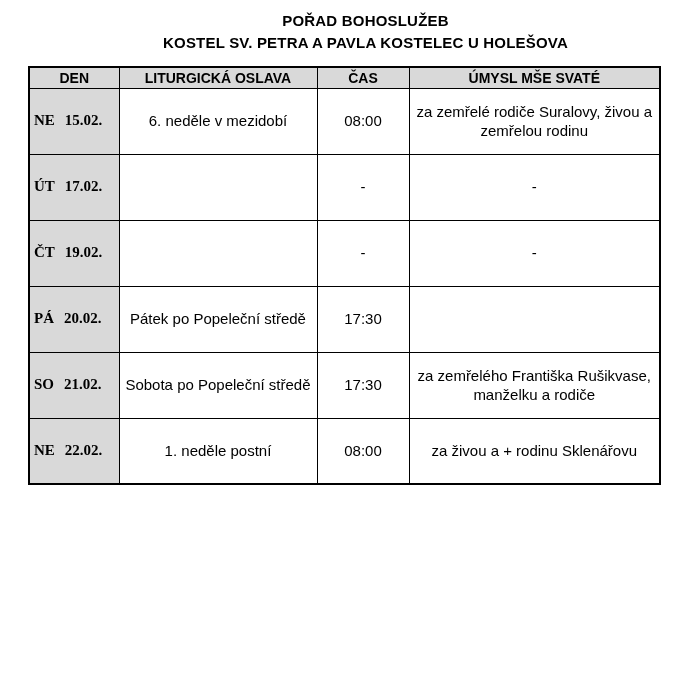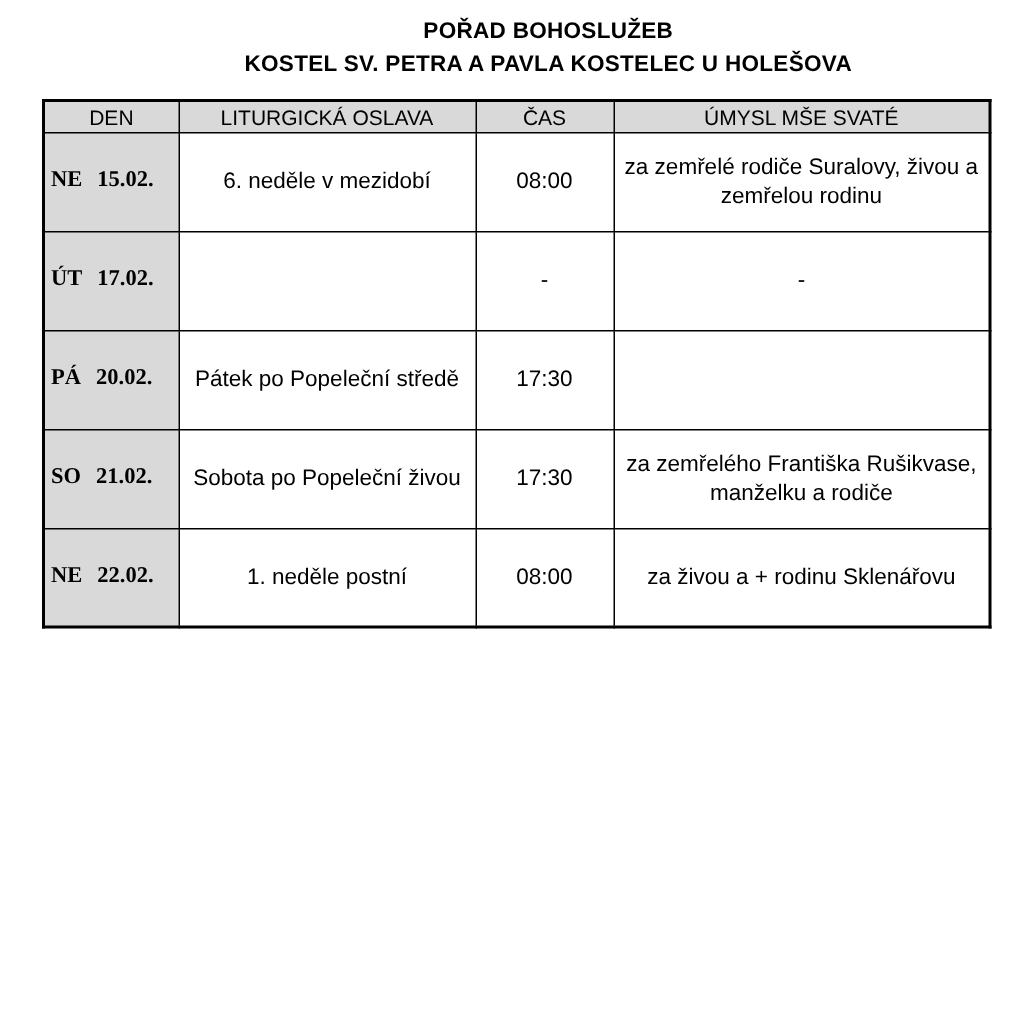--- a/index.html
+++ b/index.html
@@ -45,21 +45,21 @@
   }
   table.schedule th,
   table.schedule td {
     border: 1px solid #000000;
     font-size: 15px;
     padding: 2px 4px;
     box-sizing: border-box;
   }
   table.schedule th {
     background: #d9d9d9;
-    font-weight: normal;
+    font-weight: bold;
     font-size: 14px;
     height: 20px;
   }
   col.c-day   { width: 90px; }
   col.c-lit   { width: 198px; }
   col.c-time  { width: 92px; }
   col.c-int   { width: 251px; }
   td.day-cell {
     background: #d9d9d9;
     font-weight: bold;
@@ -123,36 +123,47 @@
             <span>17.02.</span>
           </span>
         </td>
         <td></td>
         <td>-</td>
         <td>-</td>
       </tr>
       <tr>
         <td class="day-cell">
           <span class="day-wrap">
+            <span>ČT</span>
+            <span>19.02.</span>
+          </span>
+        </td>
+        <td></td>
+        <td>-</td>
+        <td>-</td>
+      </tr>
+      <tr>
+        <td class="day-cell">
+          <span class="day-wrap">
             <span>PÁ</span>
             <span>20.02.</span>
           </span>
         </td>
         <td>Pátek po Popeleční středě</td>
         <td>17:30</td>
         <td></td>
       </tr>
       <tr>
         <td class="day-cell">
           <span class="day-wrap">
             <span>SO</span>
             <span>21.02.</span>
           </span>
         </td>
-        <td>Sobota po Popeleční živou</td>
+        <td>Sobota po Popeleční středě</td>
         <td>17:30</td>
         <td>za zemřelého Františka Rušikvase, manželku a rodiče</td>
       </tr>
       <tr>
         <td class="day-cell">
           <span class="day-wrap">
             <span>NE</span>
             <span>22.02.</span>
           </span>
         </td>

